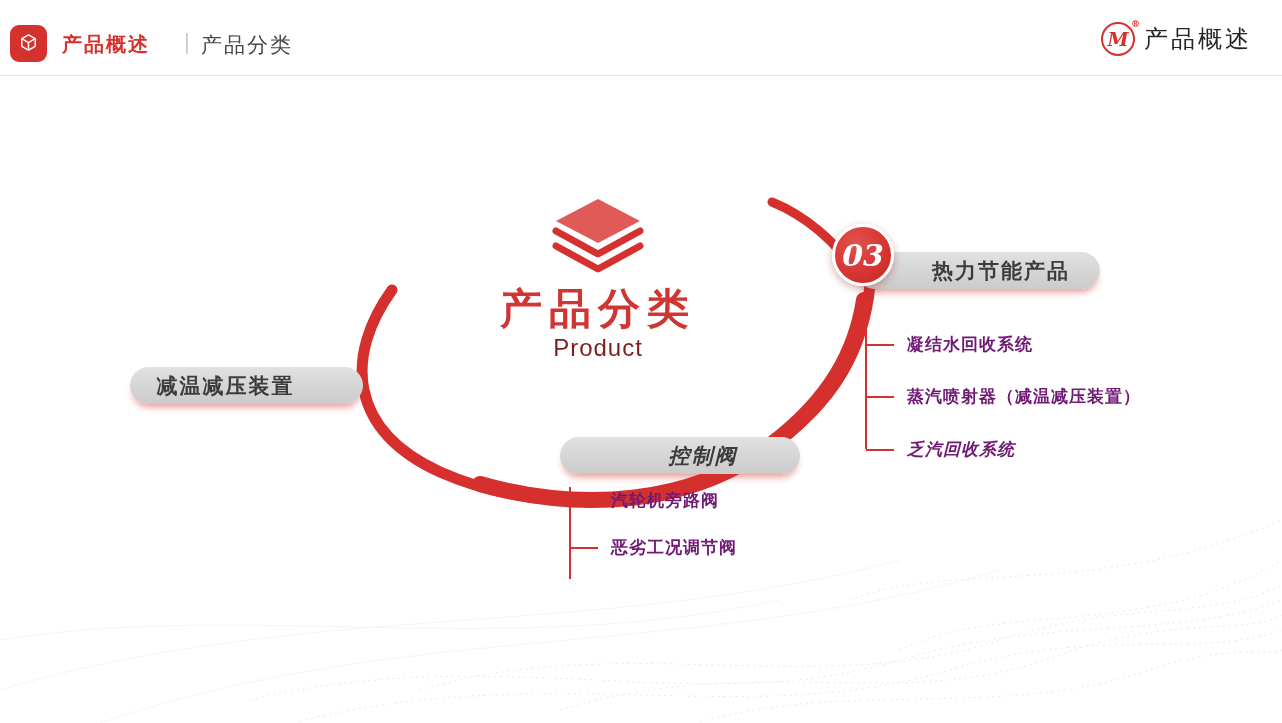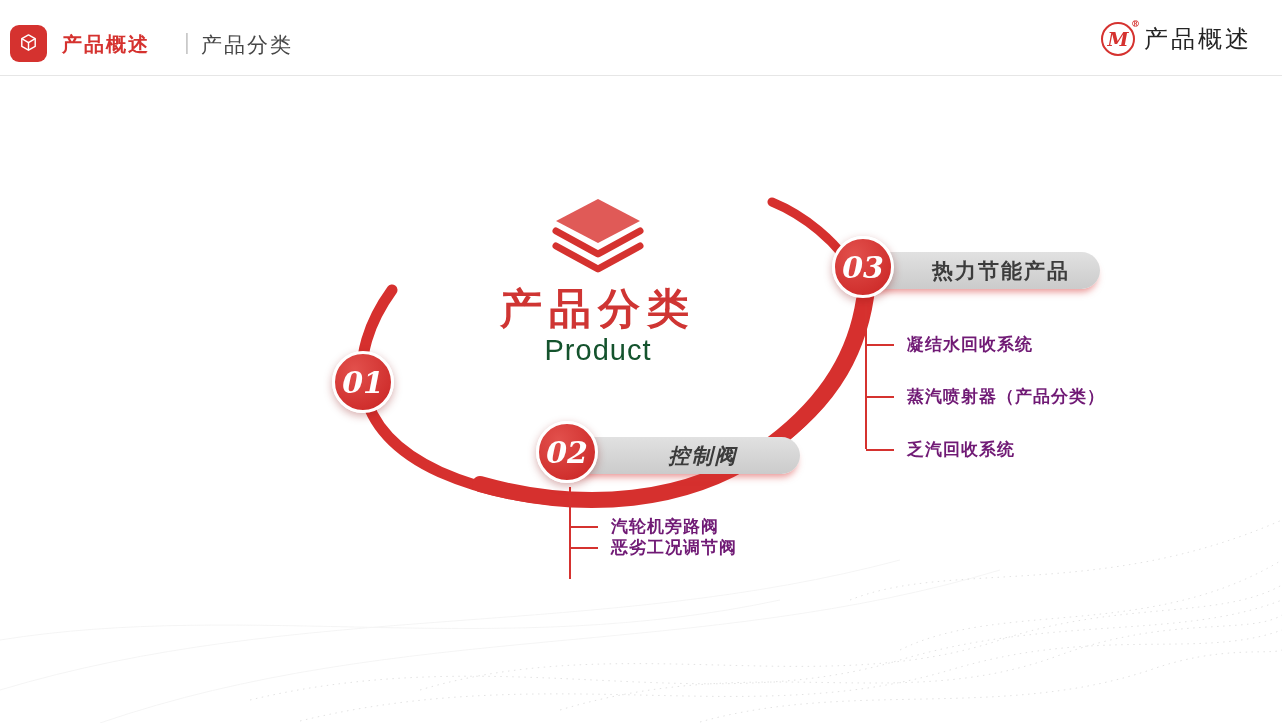--- a/index.html
+++ b/index.html
@@ -61,21 +61,21 @@
 
   
   .hero-icon { position: absolute; left: 552px; top: 197px; z-index: 3; }
   .hero-title {
     position: absolute; left: 598px; top: 281px; transform: translateX(-50%);
     font-size: 42px; font-weight: bold; color: #cf3533; letter-spacing: 7px;
     white-space: nowrap; z-index: 3;
   }
   .hero-subtitle {
     position: absolute; left: 598px; top: 334px; transform: translateX(-50%);
-    font-size: 29px; color: #14532d; letter-spacing: 1px; z-index: 3; text-align: right;
+    font-size: 24px; color: #7f1d1d; letter-spacing: 1px; z-index: 3; text-align: right;
   }
 
   
   .node-circle {
     position: absolute; width: 62px; height: 62px; border-radius: 50%;
     background: radial-gradient(circle at 35% 28%, #e2504c, #c92322);
     border: 3px solid #ffffff;
     color: #fff; display: flex; align-items: center; justify-content: center;
     font-size: 30px; font-weight: bold; font-style: italic;
     font-family: "DejaVu Serif", serif;
@@ -85,45 +85,45 @@
   .node-pill {
     position: absolute; height: 37px; border-radius: 19px;
     background: linear-gradient(180deg, #e1e1e1, #cbcbcb);
     display: flex; align-items: center; justify-content: center;
     font-size: 21px; font-weight: bold; color: #3c3c3c; letter-spacing: 2px;
     box-shadow: 0 6px 7px -3px rgba(213, 50, 47, 0.5);
     z-index: 5; white-space: nowrap;
   }
   .circle-01 { left: 332px; top: 351px; }
   .circle-02 { left: 536px; top: 421px; }
-  .circle-03 { left: 832px; top: 236px; }
+  .circle-03 { left: 832px; top: 224px; }
   .pill-01 { left: 130px; top: 367px; width: 233px; padding-right: 42px; }
   .pill-02 { left: 560px; top: 437px; width: 240px; padding-left: 46px; font-style: italic; }
   .pill-03 { left: 856px; top: 252px; width: 244px; padding-left: 46px; }
 
   
   .branch-line {
     position: absolute; width: 2px; background: #d5322f; z-index: 4;
   }
   .line-02 { left: 569px; top: 487px; height: 92px; }
   .line-03 { left: 865px; top: 302px; height: 147px; }
 
   .child {
     position: absolute; display: flex; align-items: center; gap: 13px; z-index: 4;
   }
   .child-tick { width: 28px; height: 2px; background: #d5322f; }
   .child-label {
     font-size: 17px; font-weight: bold; color: #701a75; letter-spacing: 1px;
     white-space: nowrap;
   }
-  .child-02-0 { left: 570px; top: 515px; }
+  .child-02-0 { left: 570px; top: 489px; }
   .child-02-1 { left: 570px; top: 536px; }
   .child-03-0 { left: 866px; top: 333px; }
   .child-03-1 { left: 866px; top: 385px; }
-  .child-03-2 { left: 866px; top: 438px; }
+  .child-03-2 { left: 866px; top: 438px; font-style: italic; }
 </style>
 </head>
 <body>
 
 <div class="slide">
 
   <svg class="bg-svg" viewBox="0 0 1282 723">
     <g fill="none" stroke="#bfbfbf" stroke-width="1" stroke-dasharray="1.5 4.5" opacity="0.45">
       <path d="M 250 700 C 500 640, 700 720, 900 660 C 1050 615, 1180 640, 1282 600"></path>
       <path d="M 300 721 C 550 660, 750 730, 950 670 C 1100 625, 1200 660, 1282 630"></path>
@@ -171,43 +171,42 @@
   <div class="hero-icon">
     <svg width="92" height="76" viewBox="0 0 92 76">
       <path d="M4 49 L46 72 L88 49" fill="none" stroke="#d5322f" stroke-width="7" stroke-linejoin="round" stroke-linecap="round"></path>
       <path d="M4 34 L46 57 L88 34" fill="none" stroke="#d5322f" stroke-width="7" stroke-linejoin="round" stroke-linecap="round"></path>
       <polygon points="46,2 88,24 46,46 4,24" fill="#e05a57"></polygon>
     </svg>
   </div>
   <div class="hero-title">产品分类</div>
   <div class="hero-subtitle">Product</div>
 
-  <div class="node-circle circle-01">01</div>
+  <div class="node-pill pill-01">减温减压装置</div>
 
   <div class="node-pill pill-02">控制阀</div>
-  <div class="node-circle circle-02">02</div>
   <div class="branch-line line-02"></div>
   <div class="child child-02-0">
     <span class="child-tick"></span>
     <span class="child-label">汽轮机旁路阀</span>
   </div>
   <div class="child child-02-1">
     <span class="child-tick"></span>
     <span class="child-label">恶劣工况调节阀</span>
   </div>
 
   <div class="node-pill pill-03">热力节能产品</div>
   <div class="node-circle circle-03">03</div>
   <div class="branch-line line-03"></div>
   <div class="child child-03-0">
     <span class="child-tick"></span>
     <span class="child-label">凝结水回收系统</span>
   </div>
   <div class="child child-03-1">
     <span class="child-tick"></span>
-    <span class="child-label">蒸汽喷射器（产品分类）</span>
+    <span class="child-label">蒸汽喷射器（减温减压装置）</span>
   </div>
   <div class="child child-03-2">
     <span class="child-tick"></span>
     <span class="child-label">乏汽回收系统</span>
   </div>
 
 </div>
 
 </body></html>

